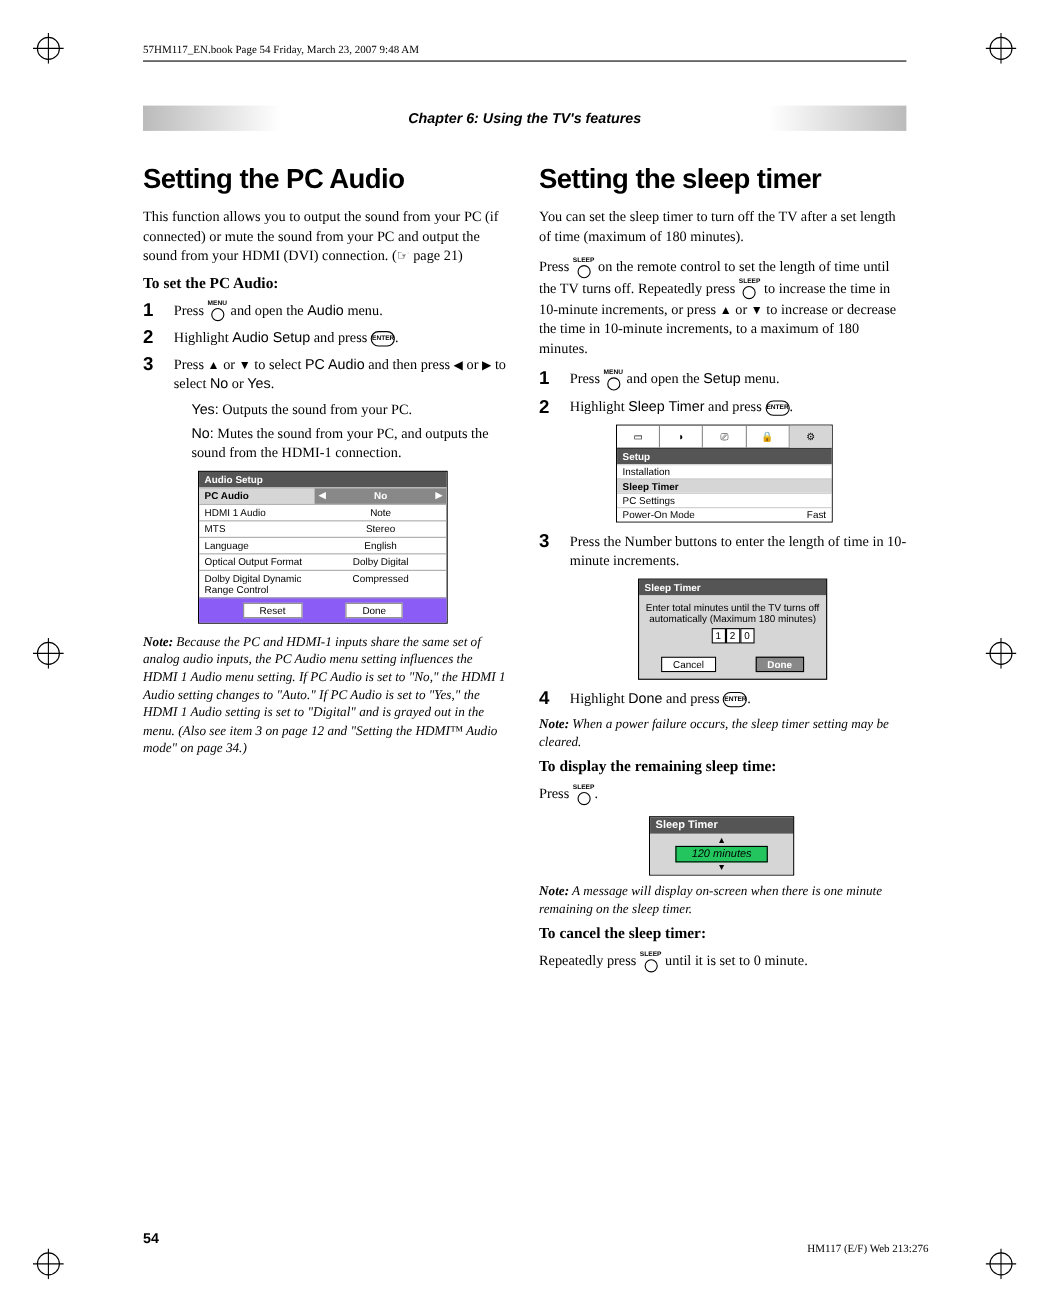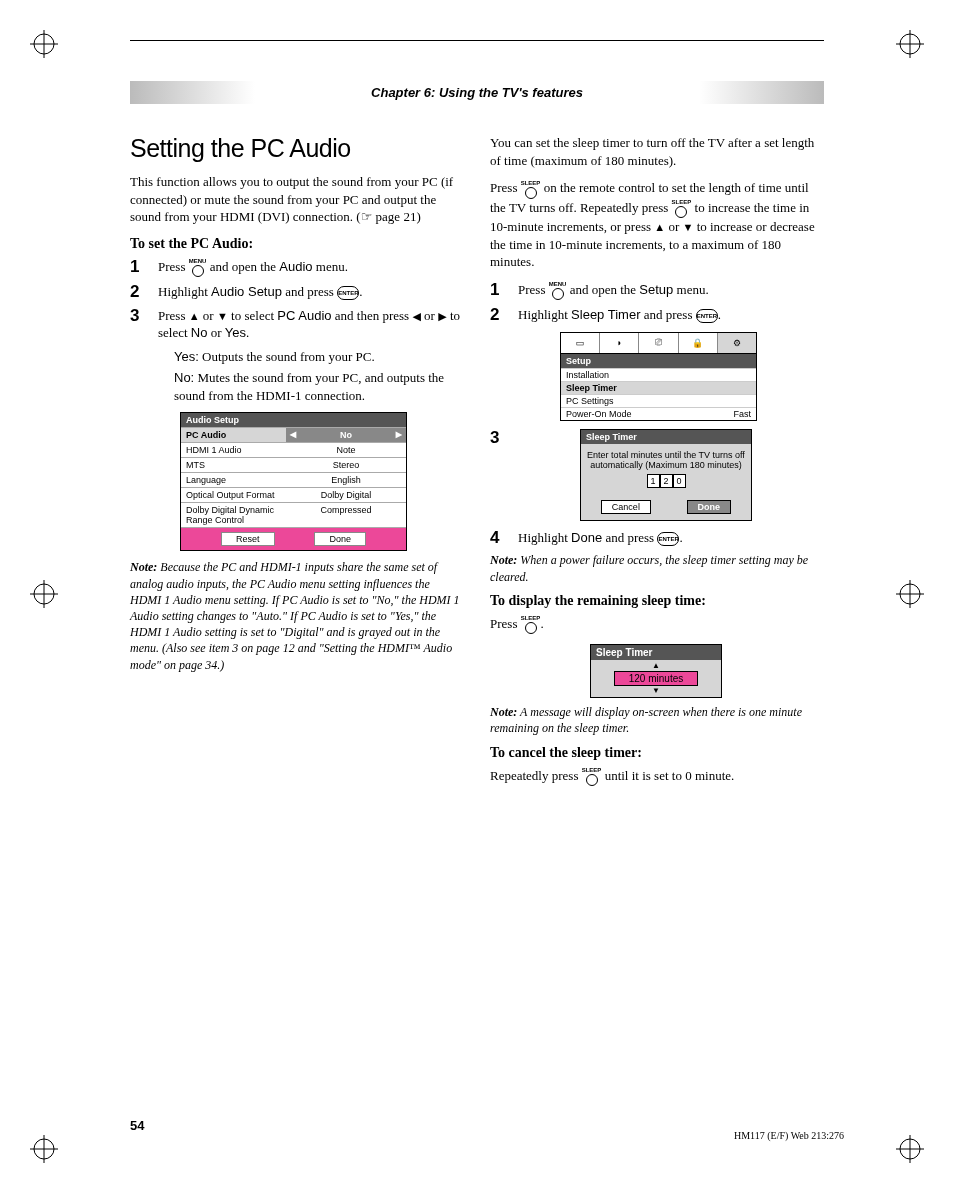--- a/index.html
+++ b/index.html
@@ -43,21 +43,21 @@
     background: linear-gradient(to right, #bbb 0%, #fff 18%, #fff 82%, #bbb 100%);
   }
   .cols {
     display: flex;
     margin: 0 50px;
     gap: 26px;
   }
   .col { flex:1; min-width:0; }
   h1.section {
     font-family: Arial, Helvetica, sans-serif;
-    font-weight: 400;
+    font-weight: 700;
     font-size: 25px;
     margin: 0 0 10px 0;
     letter-spacing: -0.5px;
   }
   p.body { margin: 0 0 10px 0; line-height: 1.35; }
   .sub { font-family:"Times New Roman",serif; font-weight:bold; font-size:14px; margin:8px 0 6px 0;}
   ol.steps { list-style:none; padding:0; margin:4px 0 6px 0; }
   ol.steps > li { position:relative; padding-left:28px; margin-bottom:6px; line-height:1.35;}
   ol.steps > li > .num {
     position:absolute; left:0; top:-2px;
@@ -89,21 +89,21 @@
   }
   .ui-title { background:#555;color:#fff;padding:2px 5px;font-weight:bold; }
   .ui-row { display:flex; border-top:1px solid #aaa; }
   .ui-row > div { padding:2px 5px; }
   .ui-l { width:95px; }
   .ui-r { flex:1; text-align:center; position:relative;}
   .ui-row.hi { background:#d6d6d6; font-weight:bold;}
   .ui-row.hi .ui-r { background:#888; color:#fff; }
   .ui-arrow-l, .ui-arrow-r { position:absolute; top:2px; font-size:8px;}
   .ui-arrow-l{left:4px;} .ui-arrow-r{right:4px;}
-  .ui-btnrow { display:flex; justify-content:space-around; padding:4px 20px; background:#ec4899; border-top:1px solid #aaa;}
+  .ui-btnrow { display:flex; justify-content:space-around; padding:4px 20px; background:#8b5cf6; border-top:1px solid #aaa;}
   .ui-btn { border:1px solid #888; background:#fff; padding:1px 14px; font-size:9px;}
 
   .note { font-style: italic; font-size:12px; line-height:1.35; margin:6px 0 6px 0;}
   .note .label { font-weight:bold; font-style:italic;}
 
   
   .setup-box {
     margin:8px 0 8px 70px;
     width:195px;
     border:1px solid #000;
@@ -132,21 +132,21 @@
   .sleep-btns{display:flex;justify-content:space-around;padding:6px 2px;}
   .sleep-btns .b{border:1px solid #000;background:#fff;padding:1px 10px;}
   .sleep-btns .b.hi{background:#888;color:#fff;font-weight:bold;}
 
   .remain-box{
     margin:6px 0 6px 100px;width:130px;border:1px solid #000;
     font-family: Arial, sans-serif; font-size:10px;text-align:center;
   }
   .remain-title{background:#555;color:#fff;padding:2px 5px;font-weight:bold;text-align:left;}
   .remain-body{background:#d6d6d6;padding:2px 0;}
-  .remain-val{display:inline-block;border:1px solid #000;background:#ec4899;padding:1px 14px;margin:1px 0;}
+  .remain-val{display:inline-block;border:1px solid #000;background:#22c55e;padding:1px 14px;margin:1px 0;font-style:italic;}
   .remain-arrow{font-size:8px;line-height:1;}
 
   .page-num {
     position:absolute; left:130px; bottom:60px;
     font-family: Arial, sans-serif; font-weight:bold; font-size:13px;
   }
   .footer-code {
     position:absolute; right:110px; bottom:52px;
     font-family:"Times New Roman",serif; font-size:10px;
   }
@@ -192,20 +192,21 @@
       </svg>
     </div>
   <div class="reg-mark" style="right:30px;bottom:30px">
       <svg viewBox="0 0 28 28">
         <circle cx="14" cy="14" r="10" fill="none" stroke="#000"></circle>
         <line x1="14" y1="0" x2="14" y2="28" stroke="#000"></line>
         <line x1="0" y1="14" x2="28" y2="14" stroke="#000"></line>
       </svg>
     </div>
 
+  <div class="hdr-line">57HM117_EN.book  Page 54  Friday, March 23, 2007  9:48 AM</div>
   <div class="hdr-rule"></div>
 
   <div class="chapter-bar">Chapter 6: Using the TV's features</div>
 
   <div class="cols">
 
     <div class="col">
       <h1 class="section">Setting the PC Audio</h1>
       <p class="body">This function allows you to output the sound from your PC (if connected) or mute the sound from your PC and output the sound from your HDMI (DVI) connection. (☞ page 21)</p>
       <div class="sub">To set the PC Audio:</div>
@@ -253,20 +254,21 @@
         <div class="ui-btnrow">
           <div class="ui-btn">Reset</div>
           <div class="ui-btn">Done</div>
         </div>
       </div>
 
       <p class="note"><span class="label">Note:</span><span> Because the PC and HDMI-1 inputs share the same set of analog audio inputs, the PC Audio menu setting influences the HDMI 1 Audio menu setting. If PC Audio is set to "No," the HDMI 1 Audio setting changes to "Auto." If PC Audio is set to "Yes," the HDMI 1 Audio setting is set to "Digital" and is grayed out in the menu. (Also see item 3 on page 12 and "Setting the HDMI™ Audio mode" on page 34.)</span></p>
     </div>
 
     <div class="col">
+      <h1 class="section">Setting the sleep timer</h1>
       <p class="body">You can set the sleep timer to turn off the TV after a set length of time (maximum of 180 minutes).</p>
 
       <p class="body">
         <span>Press </span><span class="menu-btn">SLEEP</span><span> on the remote control to set the length of time until the TV turns off. Repeatedly press </span><span class="menu-btn">SLEEP</span><span> to increase the time in 10-minute increments, or press </span><span class="tri">▲</span><span> or </span><span class="tri">▼</span><span> to increase or decrease the time in 10-minute increments, to a maximum of 180 minutes.</span>
       </p>
 
       <ol class="steps">
         <li><span class="num">1</span>
           <span>Press </span><span class="menu-btn">MENU</span><span> and open the </span><span class="sans-b">Setup</span><span> menu.</span>
         </li>
@@ -293,21 +295,21 @@
         <div class="setup-row">
             <div>PC Settings</div>
           </div>
         <div class="setup-row">
             <div>Power-On Mode</div>
             <div>Fast</div>
           </div>
       </div>
 
       <ol class="steps" start="3">
-        <li><span class="num">3</span></li>
+        <li><span class="num">3</span><span>Press the Number buttons to enter the length of time in 10-minute increments.</span></li>
       </ol>
 
       <div class="sleep-box">
         <div class="sleep-title">Sleep Timer</div>
         <div class="sleep-body">
           <div>Enter total minutes until the TV turns off automatically (Maximum 180 minutes)</div>
           <div class="sleep-digits">
             <span>1</span>
             <span>2</span>
             <span>0</span>

